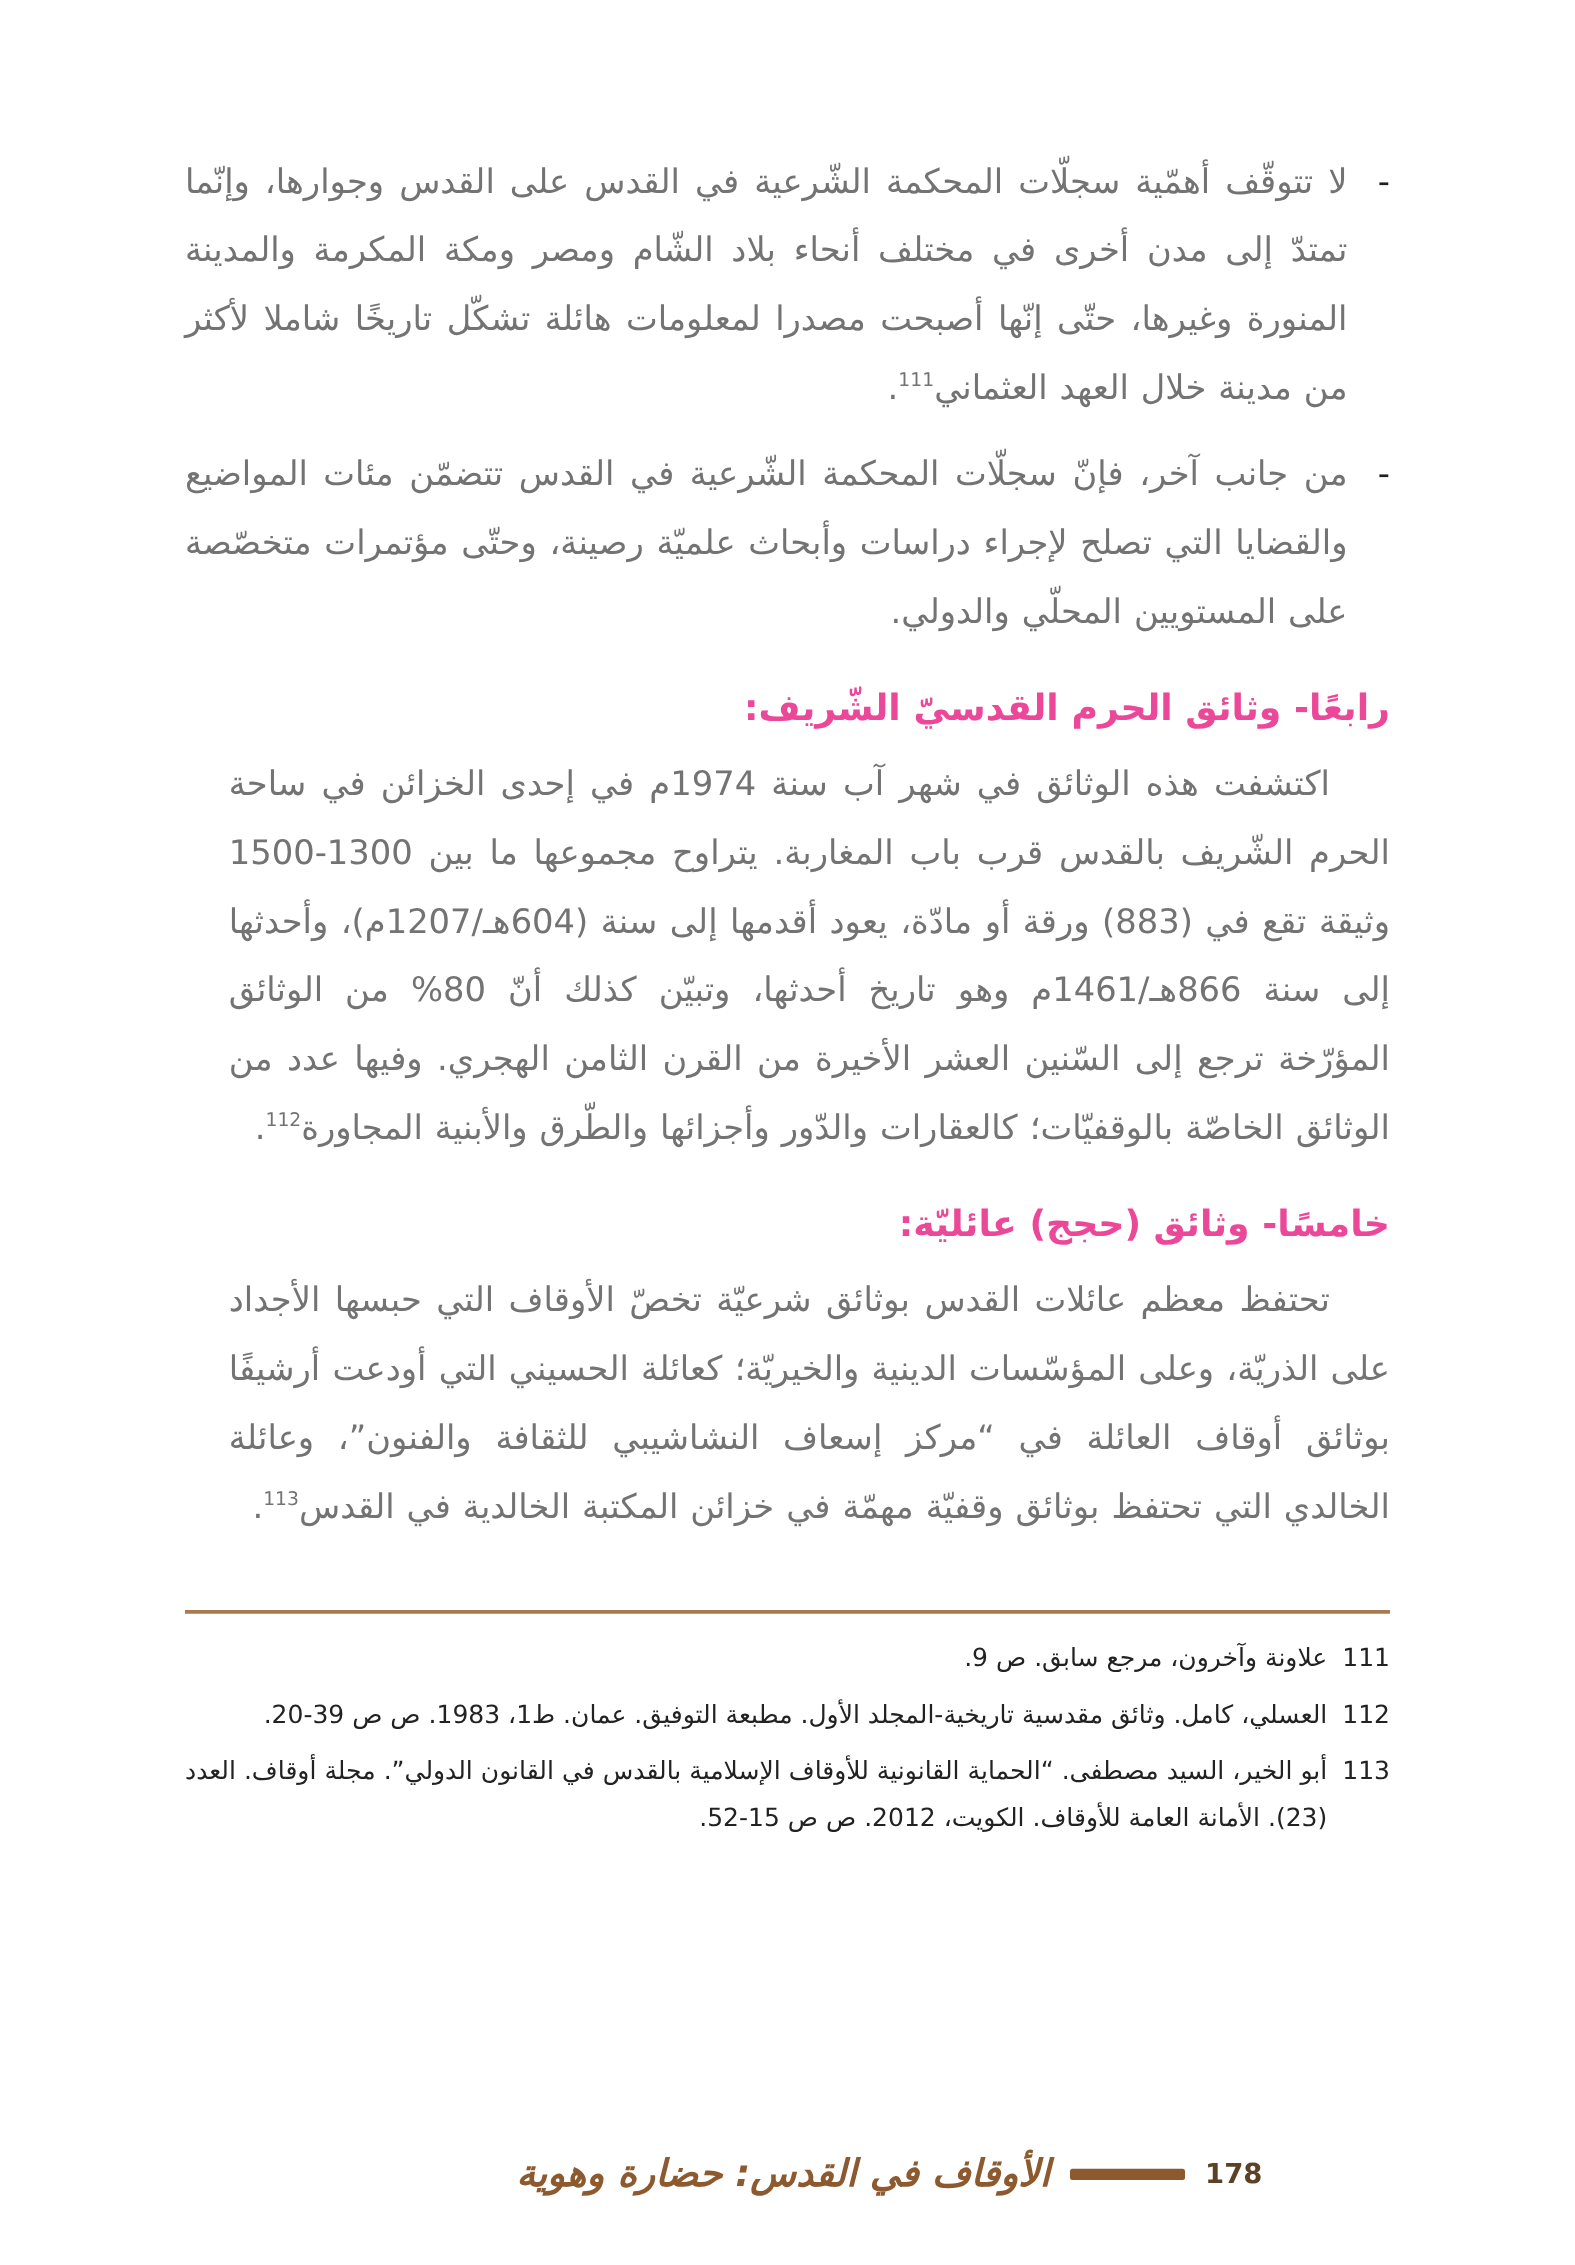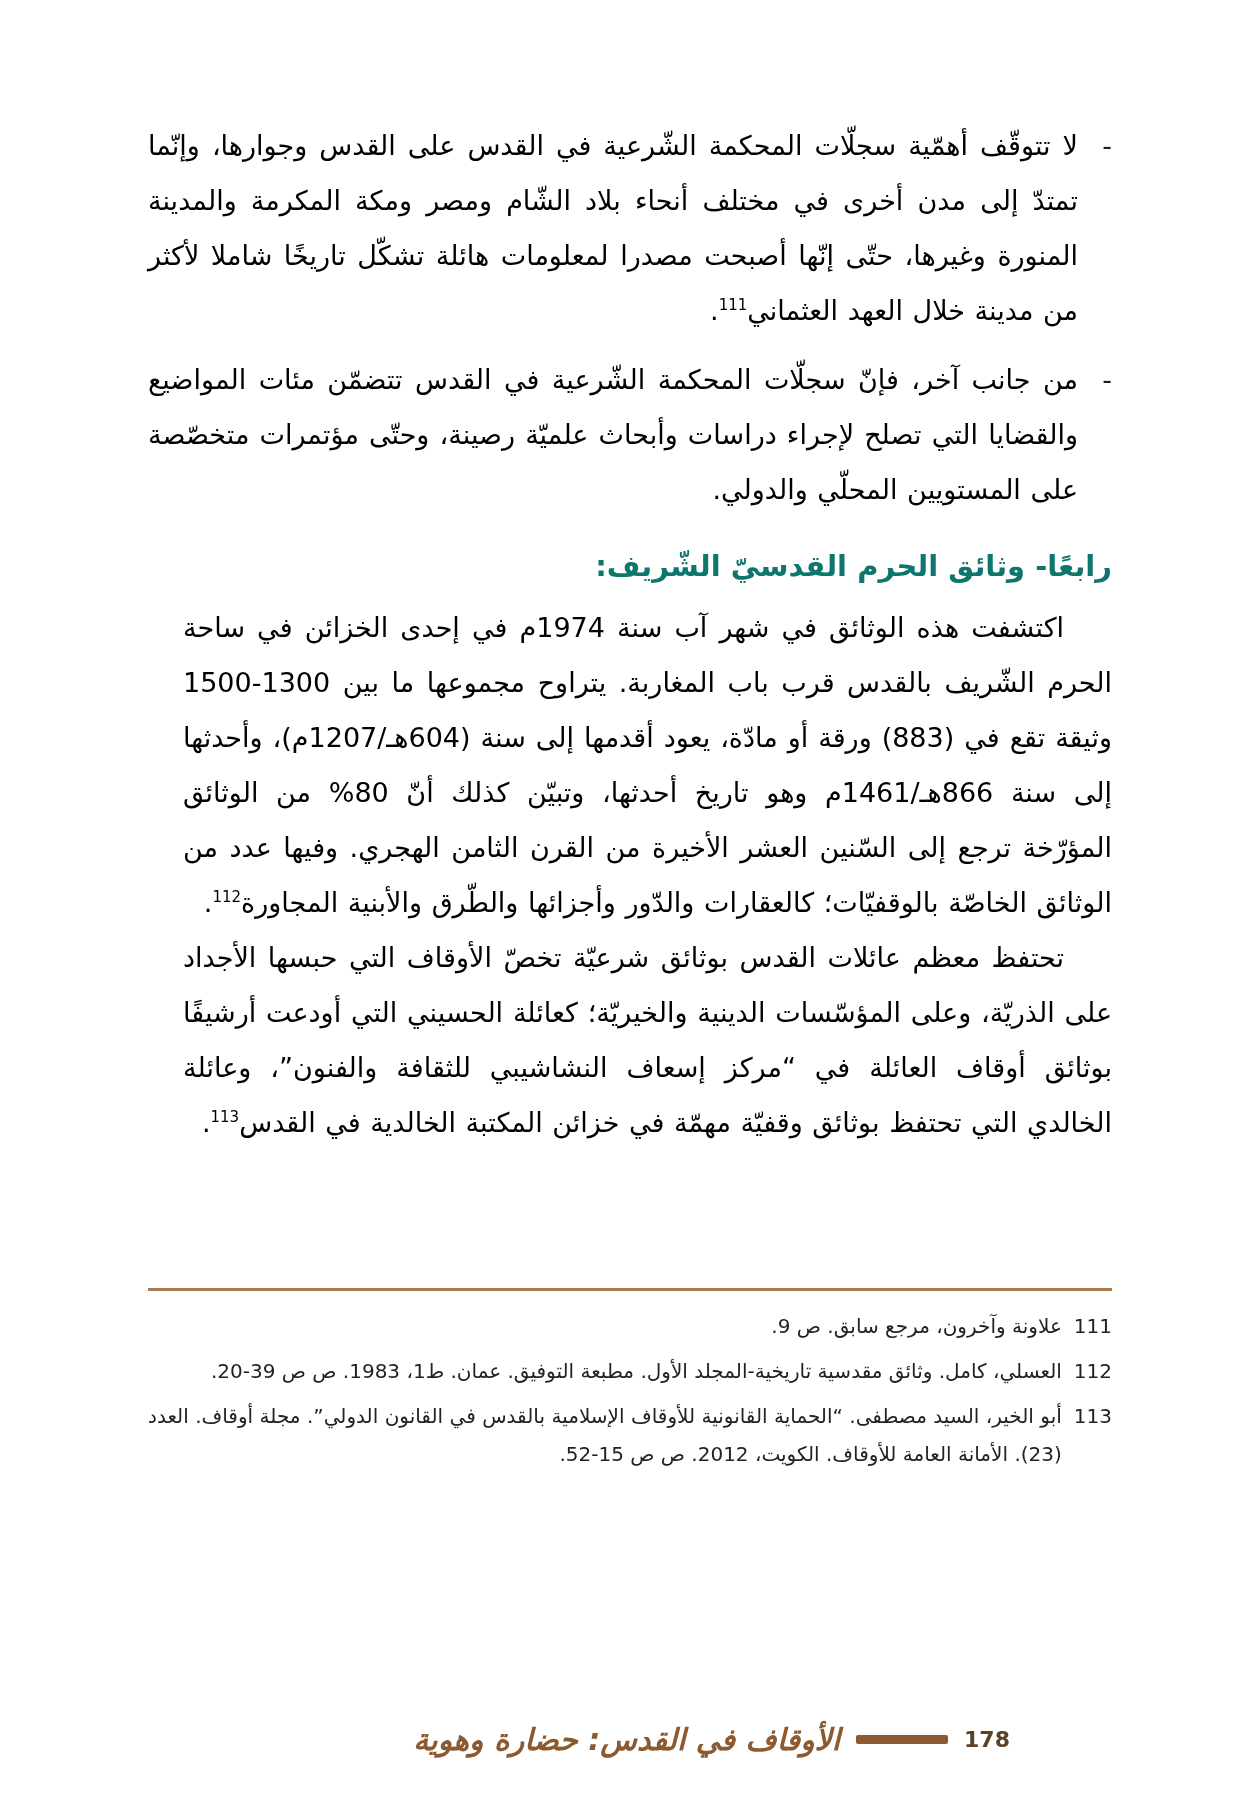--- a/index.html
+++ b/index.html
@@ -29,29 +29,29 @@
   }
   .bullet .dash {
     flex: 0 0 34px;
     font-size: 27px;
     line-height: 55px;
     color: #1f1f1f;
   }
   .btext, .para {
     font-size: 27px;
     line-height: 55px;
-    color: #000000;
+    color: #737373;
     text-align: justify;
     word-spacing: 1px;
   }
   .para { text-indent: 48px; margin-left: 35px; }
   .section-heading {
     font-size: 29px;
     font-weight: bold;
-    color: #0f766e;
+    color: #ec4899;
     line-height: 55px;
     margin-top: 22px;
     margin-bottom: 6px;
   }
   sup.fnref {
     font-size: 15px;
     line-height: 0;
     vertical-align: super;
   }
   .footnotes {
@@ -117,20 +117,21 @@
 
     <div class="bullet">
       <span class="dash">-</span>
       <p class="btext"><span>من جانب آخر، فإنّ سجلّات المحكمة الشّرعية في القدس تتضمّن مئات المواضيع والقضايا التي تصلح لإجراء دراسات وأبحاث علميّة رصينة، وحتّى مؤتمرات متخصّصة على المستويين المحلّي والدولي.</span></p>
     </div>
 
     <h3 class="section-heading">رابعًا- وثائق الحرم القدسيّ الشّريف:</h3>
 
     <p class="para"><span>اكتشفت هذه الوثائق في شهر آب سنة 1974م في إحدى الخزائن في ساحة الحرم الشّريف بالقدس قرب باب المغاربة. يتراوح مجموعها ما بين 1300-1500 وثيقة تقع في (883) ورقة أو مادّة، يعود أقدمها إلى سنة (604هـ/1207م)، وأحدثها إلى سنة 866هـ/1461م وهو تاريخ أحدثها، وتبيّن كذلك أنّ 80% من الوثائق المؤرّخة ترجع إلى السّنين العشر الأخيرة من القرن الثامن الهجري. وفيها عدد من الوثائق الخاصّة بالوقفيّات؛ كالعقارات والدّور وأجزائها والطّرق والأبنية المجاورة</span><sup class="fnref">112</sup><span>.</span></p>
 
+    <h3 class="section-heading">خامسًا- وثائق (حجج) عائليّة:</h3>
 
     <p class="para"><span>تحتفظ معظم عائلات القدس بوثائق شرعيّة تخصّ الأوقاف التي حبسها الأجداد على الذريّة، وعلى المؤسّسات الدينية والخيريّة؛ كعائلة الحسيني التي أودعت أرشيفًا بوثائق أوقاف العائلة في “مركز إسعاف النشاشيبي للثقافة والفنون”، وعائلة الخالدي التي تحتفظ بوثائق وقفيّة مهمّة في خزائن المكتبة الخالدية في القدس</span><sup class="fnref">113</sup><span>.</span></p>
 
   </main>
 
   <section class="footnotes">
     <div class="fn-rule"></div>
 
     <div class="footnote">
       <span class="fn-num">111</span>

